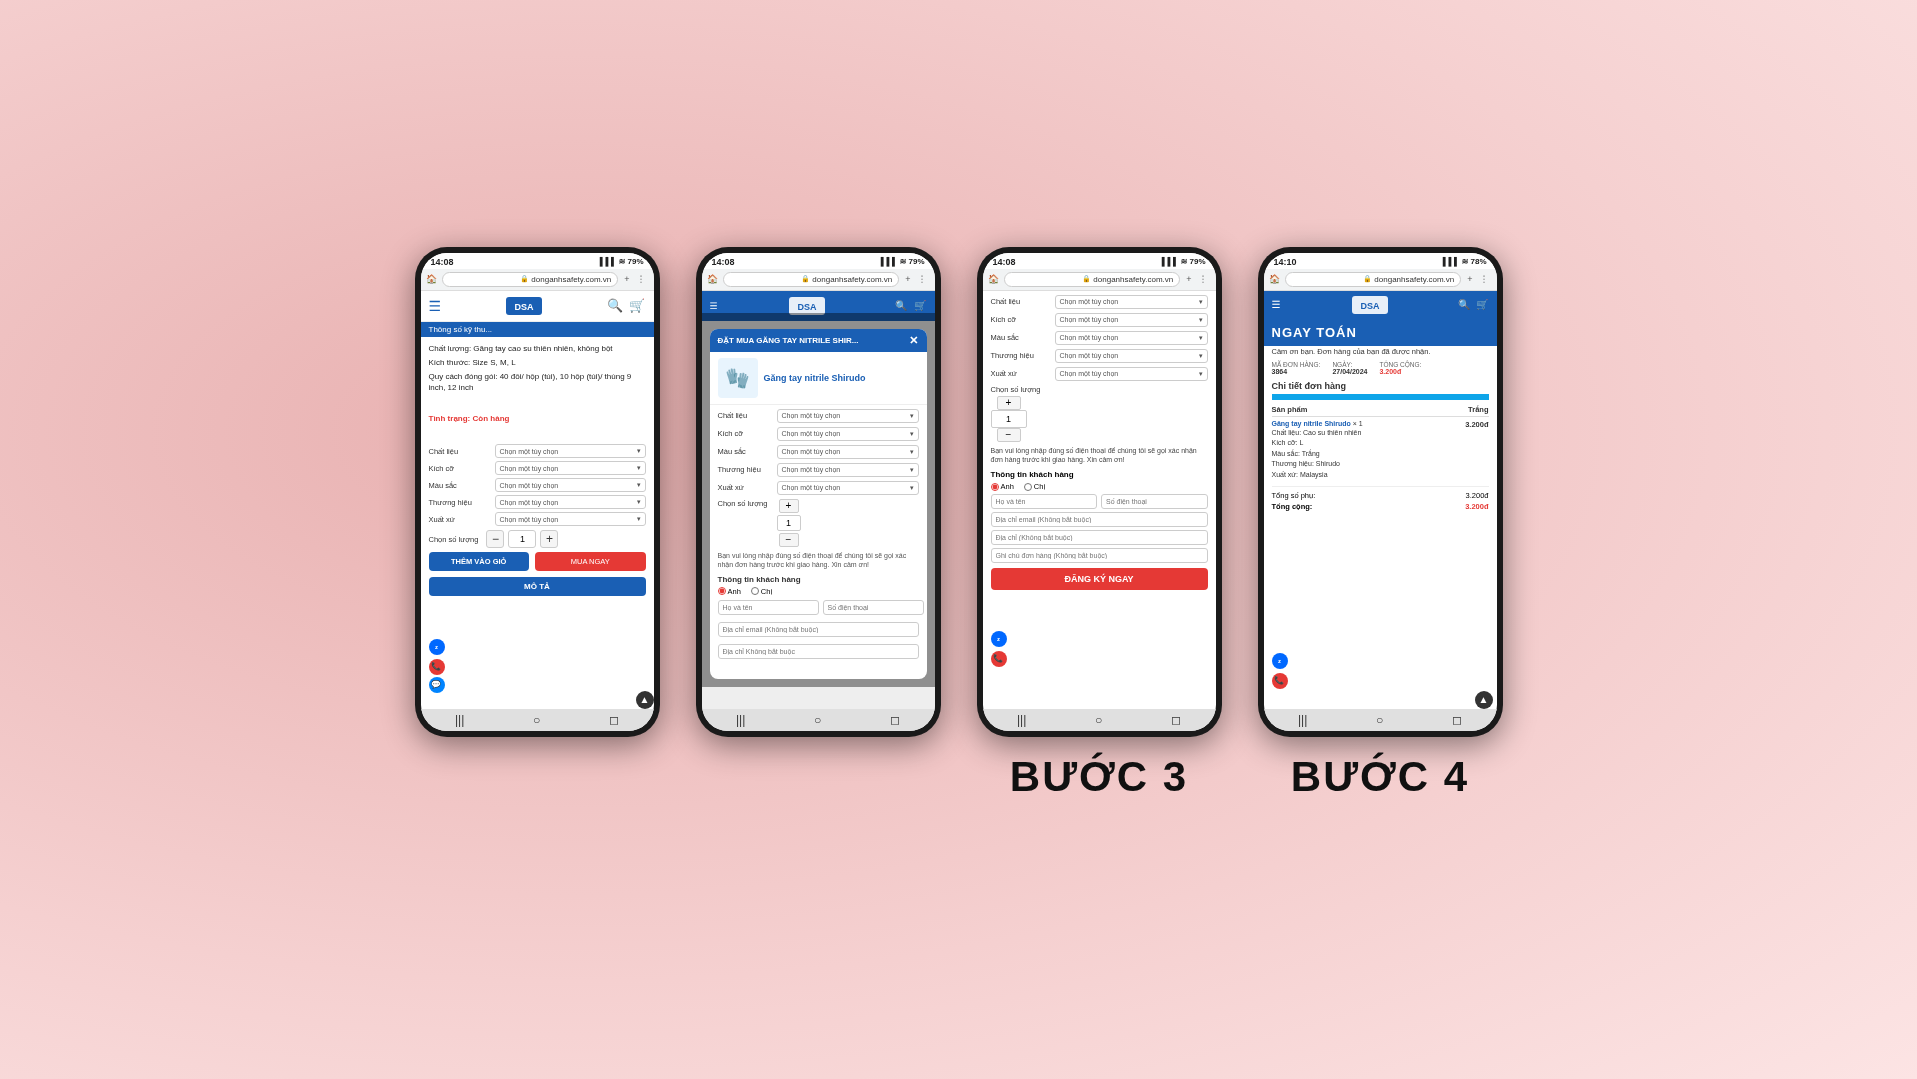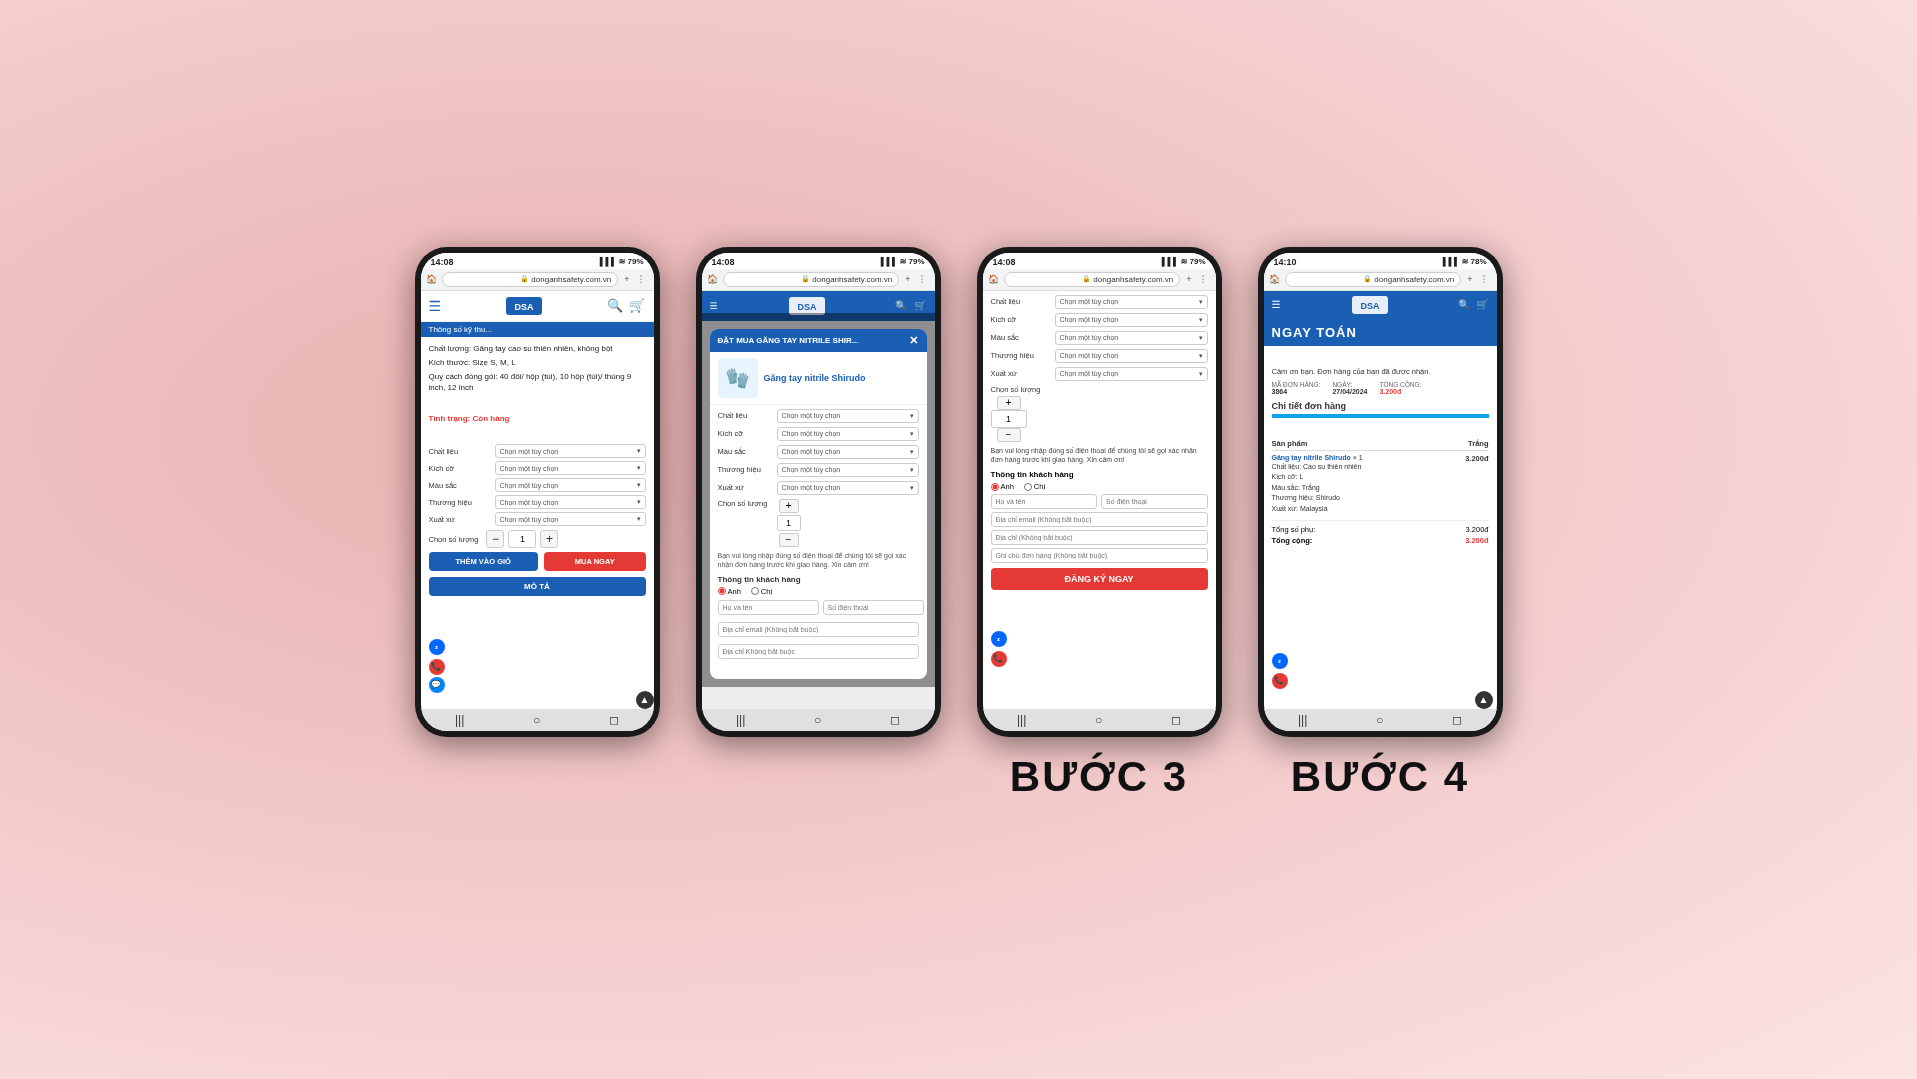--- a/index.html
+++ b/index.html
@@ -170,23 +170,23 @@
       font-size: 7.5px;
       font-weight: bold;
       cursor: pointer;
     }
     .btn-buy {
       flex: 1;
       background: #e53935;
       color: #fff;
       border: none;
       border-radius: 4px;
-      padding: 5px 0;
+      padding: 5px 9px;
       font-size: 7.5px;
-      font-weight: bold;
+      font-weight: normal;
       cursor: pointer;
     }
     .btn-desc {
       background: #1a5fb4;
       color: #fff;
       border: none;
       border-radius: 4px;
       padding: 5px 0;
       font-size: 8px;
       font-weight: bold;
@@ -390,38 +390,38 @@
       background: #1a5fb4;
       color: #fff;
       padding: 6px 8px;
       font-size: 13px;
       font-weight: bold;
       letter-spacing: 1px;
     }
     .p4-content {
       flex: 1;
       overflow: hidden;
-      padding: 21px 8px;
+      padding: 1px 8px;
       font-size: 7.5px;
     }
     .p4-thank { font-size: 7.5px; color: #333; margin-bottom: 5px; }
     .p4-order-meta {
       display: flex;
       gap: 12px;
       margin-bottom: 6px;
     }
     .p4-meta-item { font-size: 7px; color: #333; }
     .p4-meta-item .meta-label { color: #666; font-size: 6.5px; }
     .p4-meta-item .meta-value { font-weight: bold; }
     .p4-detail-title {
       font-size: 9px;
       font-weight: bold;
       color: #333;
-      margin-bottom: 21px;
-      border-bottom: 4px solid #0ea5e9;
+      margin-bottom: 5px;
+      border-bottom: 6px solid #0ea5e9;
       padding-bottom: 3px;
     }
     .p4-table-header {
       display: flex;
       justify-content: space-between;
       font-size: 7.5px;
       font-weight: bold;
       color: #333;
       border-bottom: 1px solid #ddd;
       padding-bottom: 2px;

